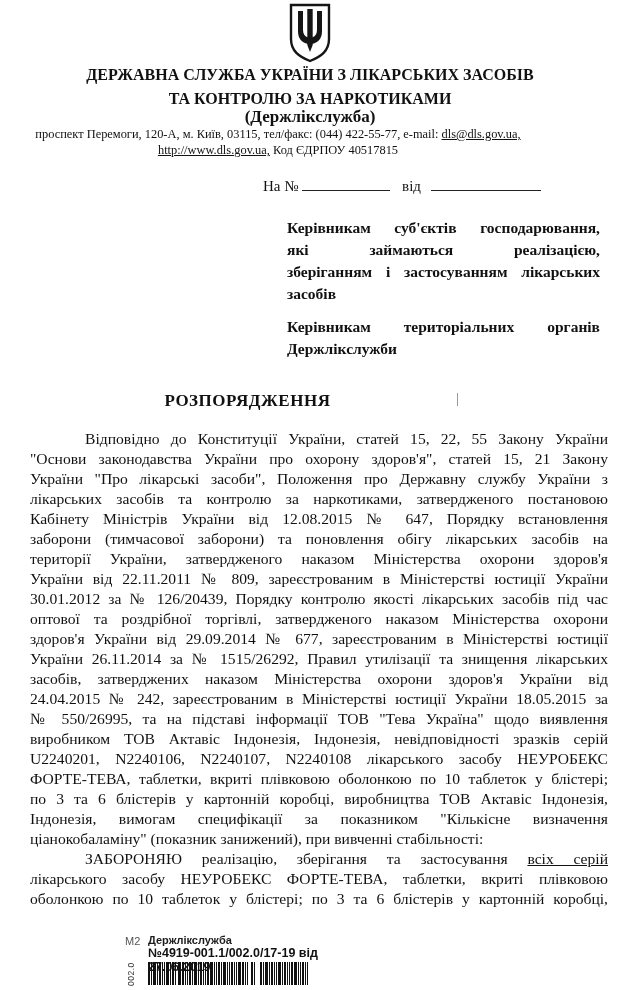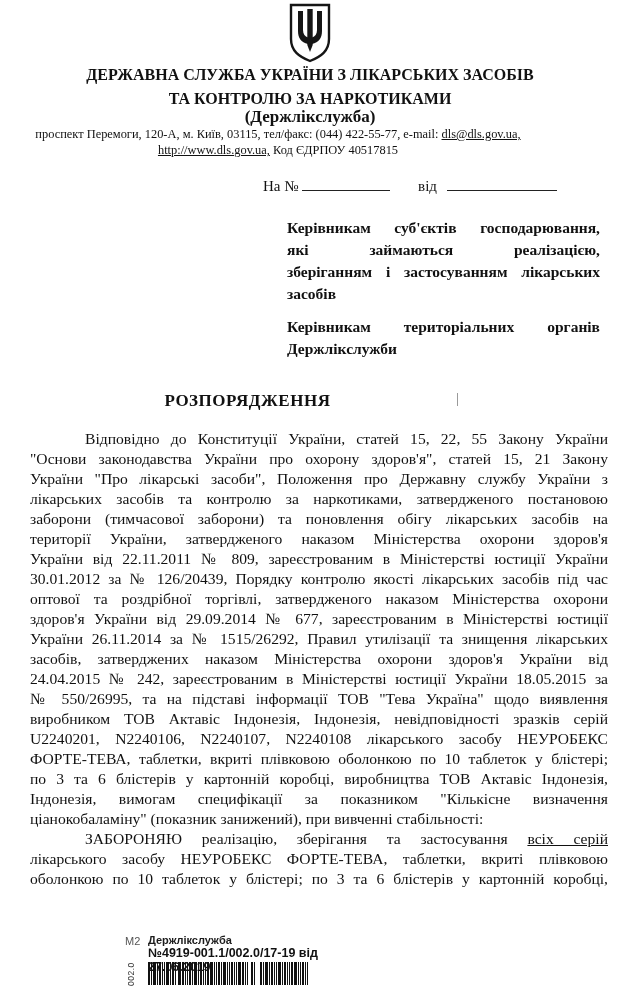--- a/index.html
+++ b/index.html
@@ -13,21 +13,21 @@
   .org2{left:0;top:89px;width:620px;text-align:center;font-weight:bold;font-size:16px;line-height:20px;}
   .org3{left:0;top:108px;width:620px;text-align:center;font-weight:bold;font-size:17px;line-height:18px;}
   .addr{left:0;width:556px;text-align:center;font-size:12.4px;line-height:16px;}
   .addr1{top:126px;} .addr2{top:142px;}
   .ulink{text-decoration:underline;}
 
   
   .refline{left:263px;top:176px;font-size:15px;}
   .blank{display:inline-block;border-bottom:1px solid #222;height:14px;vertical-align:baseline;}
   .blank1{width:88px;} .blank2{width:110px;margin-left:6px;}
-  .refline .vid{margin-left:24px;}
+  .refline .vid{margin-left:8px;}
 
   
   .recip{left:287px;width:313px;font-weight:bold;font-size:15.5px;}
   .recip1{top:217px;} .recip2{top:316px;}
   .rline{height:22px;line-height:22px;overflow:hidden;text-align:justify;}
   .rline::after{content:"";display:inline-block;width:100%;height:0;vertical-align:top;}
   .rlast{height:22px;line-height:22px;text-align:left;}
 
   
   .title{left:0;top:391px;width:495px;text-align:center;font-weight:bold;
@@ -88,20 +88,21 @@
 </div>
 
 <div class="abs title">РОЗПОРЯДЖЕННЯ</div>
 <div class="abs artifact"></div>
 
 <div class="abs bodytxt">
   <div class="jline indent">Відповідно до Конституції України, статей 15, 22, 55 Закону України</div>
   <div class="jline">"Основи законодавства України про охорону здоров'я", статей 15, 21 Закону</div>
   <div class="jline">України "Про лікарські засоби", Положення про Державну службу України з</div>
   <div class="jline">лікарських засобів та контролю за наркотиками, затвердженого постановою</div>
+  <div class="jline">Кабінету Міністрів України від 12.08.2015 № 647, Порядку встановлення</div>
   <div class="jline">заборони (тимчасової заборони) та поновлення обігу лікарських засобів на</div>
   <div class="jline">території України, затвердженого наказом Міністерства охорони здоров'я</div>
   <div class="jline">України від 22.11.2011 № 809, зареєстрованим в Міністерстві юстиції України</div>
   <div class="jline">30.01.2012 за № 126/20439, Порядку контролю якості лікарських засобів під час</div>
   <div class="jline">оптової та роздрібної торгівлі, затвердженого наказом Міністерства охорони</div>
   <div class="jline">здоров'я України від 29.09.2014 № 677, зареєстрованим в Міністерстві юстиції</div>
   <div class="jline">України 26.11.2014 за № 1515/26292, Правил утилізації та знищення лікарських</div>
   <div class="jline">засобів, затверджених наказом Міністерства охорони здоров'я України від</div>
   <div class="jline">24.04.2015 № 242, зареєстрованим в Міністерстві юстиції України 18.05.2015 за</div>
   <div class="jline">№ 550/26995, та на підставі інформації ТОВ "Тева Україна" щодо виявлення</div>

